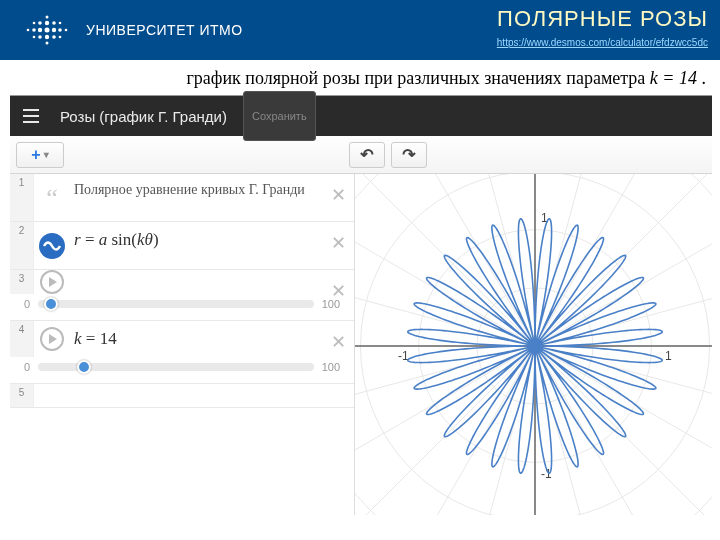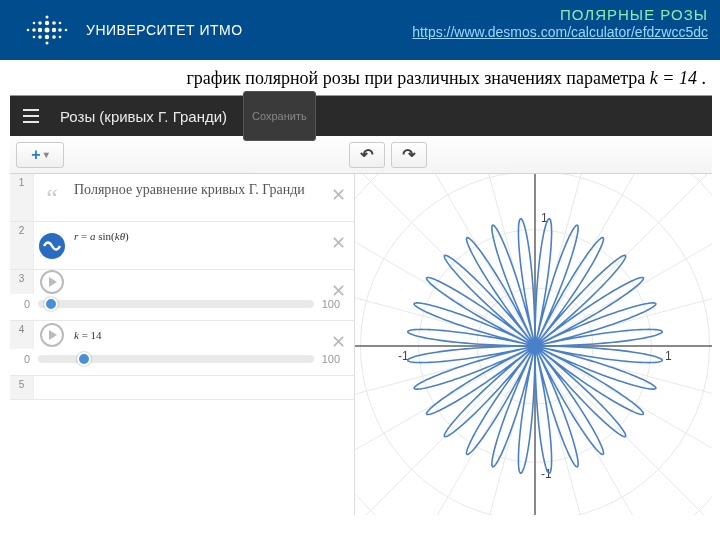--- a/index.html
+++ b/index.html
@@ -2,40 +2,40 @@
 <html><head>
 <meta charset="utf-8">
 <style>
   * { box-sizing: border-box; margin: 0; padding: 0; }
   body { font-family: Arial, sans-serif; width: 720px; height: 540px; overflow: hidden; background: #fff; }
   .header { background: #004c8c; height: 60px; display: flex; align-items: center; padding: 12px 20px; position: relative; }
   .logo-area { display: flex; align-items: center; gap: 12px; }
   .logo-dots { width: 54px; height: 36px; }
   .logo-text { color: #fff; font-size: 14px; letter-spacing: 0.5px; }
   .header-right { position: absolute; right: 12px; top: 6px; text-align: right; }
-  .title { color: #86efac; font-size: 15px; letter-spacing: 1px; }
-  .url { color: #9cd7ff; font-size: 14px; text-decoration: underline; }
+  .title { color: #fef9c3; font-size: 22px; letter-spacing: 1px; }
+  .url { color: #9cd7ff; font-size: 10px; text-decoration: underline; }
   .subtitle { font-family: "Times New Roman", serif; font-size: 18px; padding: 8px 14px 6px 14px; text-align: right; }
   .subtitle .param { font-style: italic; }
   .app { position: relative; width: 702px; height: 420px; margin: 0 0 0 10px; border-top: 1px solid #999; }
   .topbar { height: 40px; background: #2a2a2a; display: flex; align-items: center; color: #e8e8e8; font-size: 15px; }
   .hamburger { width: 42px; display: flex; justify-content: center; align-items: center; height: 40px; cursor: pointer; }
   .hamburger svg { width: 20px; height: 20px; }
   .file-name { flex: 0 0 auto; padding: 0 8px; color: #eaeaea; }
   .save-btn { margin-left: 8px; background: #3a3a3a; color: #888; border: 1px solid #555; font-size: 11px; padding: 18px 8px; border-radius: 3px; }
   .toolbar { height: 38px; background: linear-gradient(#fefefe,#f4f4f4); border-bottom: 1px solid #d5d5d5; display: flex; align-items: center; gap: 6px; padding: 0 6px; }
   .tb-btn { width: 36px; height: 26px; border: 1px solid #ccc; border-radius: 3px; background: linear-gradient(#fff,#f0f0f0); display: flex; align-items: center; justify-content: center; font-size: 16px; font-weight: bold; color: #444; cursor: pointer; }
   .tb-add { width: 48px; color: #2a7ae2; }
   .tb-spacer { flex: 1; }
   .body { display: flex; height: calc(100% - 78px); }
   .panel { width: 345px; border-right: 1px solid #ddd; background: #fff; overflow: hidden; }
   .row { display: flex; border-bottom: 1px solid #e8e8e8; position: relative; min-height: 48px; }
   .row-idx { width: 24px; background: #f3f3f3; font-size: 10px; color: #888; text-align: center; padding-top: 3px; border-right: 1px solid #eee; }
   .row-icon { width: 36px; display: flex; align-items: center; justify-content: center; }
-  .row-content { flex: 1; padding: 8px 30px 8px 4px; font-family: "Times New Roman", serif; font-size: 11px; color: #333; }
+  .row-content { flex: 1; padding: 8px 30px 8px 4px; font-family: "Times New Roman", serif; font-size: 17px; color: #333; }
   .row-content.plain { font-family: Liberation Serif, serif; font-size: 14px; color: #555; }
   .row-close { position: absolute; right: 8px; top: 10px; font-size: 18px; color: #bbb; cursor: pointer; }
   .slider-row { padding: 4px 14px 10px 14px; display: flex; align-items: center; gap: 8px; font-size: 11px; color: #999; }
   .slider-track { flex: 1; height: 8px; background: #e9e9e9; border-radius: 4px; position: relative; cursor: pointer; }
   .slider-thumb { position: absolute; top: -3px; width: 14px; height: 14px; border-radius: 50%; background: #4a90d9; border: 2px solid #fff; box-shadow: 0 0 2px rgba(0,0,0,.4); }
   .note-icon { font-size: 26px; color: #ccc; font-family: Georgia, serif; }
   .wave-icon { width: 26px; height: 26px; border-radius: 50%; background: #2a6cc2; display: flex; align-items: center; justify-content: center; }
   .play-icon { width: 24px; height: 24px; border: 2px solid #bbb; border-radius: 50%; display: flex; align-items: center; justify-content: center; }
   .play-tri { width: 0; height: 0; border-left: 8px solid #bbb; border-top: 5px solid transparent; border-bottom: 5px solid transparent; margin-left: 2px; }
   .canvas { flex: 1; position: relative; background: #fff; overflow: hidden; }
@@ -87,21 +87,21 @@
   <div class="topbar">
     <div class="hamburger">
       <svg viewBox="0 0 20 20">
           <g stroke="#e8e8e8" stroke-width="2">
             <line x1="2" y1="4" x2="18" y2="4"></line>
             <line x1="2" y1="10" x2="18" y2="10"></line>
             <line x1="2" y1="16" x2="18" y2="16"></line>
           </g>
         </svg>
     </div>
-    <div class="file-name">Розы (кривых Г. Гранди)</div>
+    <div class="file-name">Розы (график Г. Гранди)</div>
     <button class="save-btn">Сохранить</button>
   </div>
   <div class="toolbar">
     <div class="tb-btn tb-add">
       <span>+</span>
         <span style="font-size:10px;margin-left:3px;color:#888">▾</span>
     </div>
     <div class="tb-spacer"></div>
     <div class="tb-btn">
         <span>↶</span>

